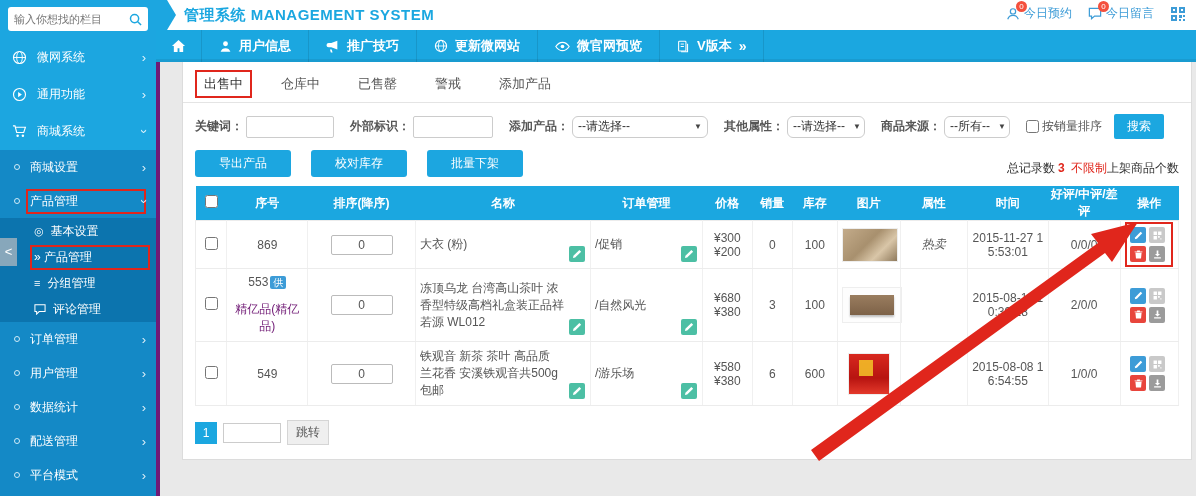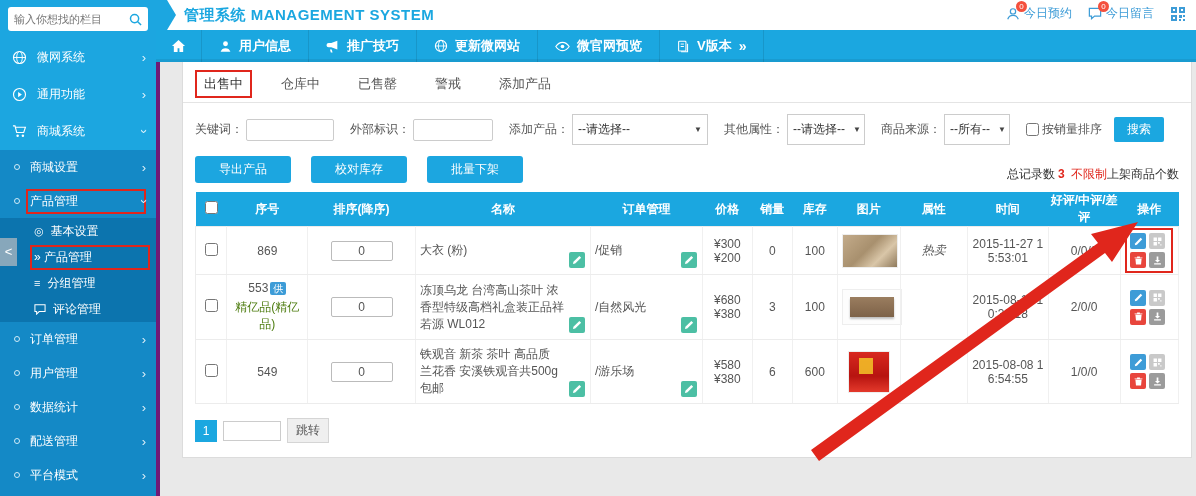--- a/index.html
+++ b/index.html
@@ -42,24 +42,24 @@
   .nav-home { padding:0 15px; }
 
   .content { flex:1; padding:0 4px 0 22px; background:#e9e9e9; border-left:4px solid #701a75; overflow:hidden; }
   .panel { background:#fff; border:1px solid #dcdcdc; border-top:none; min-height:345px; position:relative; }
 
   .tabs { display:flex; gap:24px; padding:10px 14px 6px 14px; border-bottom:1px solid #e4e4e4; font-size:13px; color:#555; }
   .tab { padding:3px 7px; cursor:pointer; }
   .tab.annot { outline:2px solid #e0261c; color:#333; }
 
   .filters { display:flex; align-items:center; padding:11px 12px 9px 12px; font-size:12px; color:#555; white-space:nowrap; }
-  .filters label { margin-right:3px; }
+  .filters label { margin-right:3px;font-weight:bold; }
   .f-input { width:88px; height:22px; border:1px solid #ccc; border-radius:2px; margin-right:16px; font-size:12px; padding:0 4px; }
   .f-input.narrow { width:80px; }
-  .fake-select { height:31px; border:1px solid #ccc; border-radius:0; display:inline-flex; align-items:center; padding:0 5px; margin-right:16px; color:#333; cursor:pointer; background:#fff; }
+  .fake-select { height:22px; border:1px solid #ccc; border-radius:6px; display:inline-flex; align-items:center; padding:0 5px; margin-right:16px; color:#333; cursor:pointer; background:#fff; }
   .fake-select .caret { margin-left:auto; font-size:8px; color:#444; padding-left:8px; }
   .fs-cat { width:136px; } .fs-attr { width:78px; } .fs-src { width:66px; }
   .sort-check { display:flex; align-items:center; gap:3px; margin-right:12px; }
   .btn-search { background:#1ba7e0; color:#fff; border:none; border-radius:2px; padding:4px 13px; font-size:12px; cursor:pointer; }
 
   .actions { display:flex; align-items:flex-end; padding:2px 12px 9px 12px; gap:20px; }
   .btn-action { background:#1ca6e0; color:#fff; border:none; border-radius:3px; padding:5px 24px; font-size:12px; cursor:pointer; }
   .summary { margin-left:auto; font-size:12px; color:#333; white-space:nowrap; overflow:hidden; }
   .summary .red { color:#e0261c; }
   .summary .cnt { color:#e0261c; font-weight:bold; padding:0 3px; }
@@ -68,21 +68,21 @@
   .grid thead th { background:#1ba7e0; color:#fff; height:23px; font-size:12px; font-weight:bold; text-align:center; padding:0 2px; }
   .grid tbody td { border:1px solid #ececec; border-left:none; border-right:1px solid #f0f0f0; text-align:center; color:#555; padding:6px 4px; vertical-align:middle; word-break:break-all; }
   .grid tbody tr td:first-child { border-left:1px solid #ececec; }
   .col-cb{width:3.5%} .col-id{width:9%} .col-sort{width:12%} .col-name{width:19.5%} .col-cat{width:12.5%}
   .col-price{width:5.5%} .col-sales{width:4.5%} .col-stock{width:5%} .col-img{width:7%} .col-attr{width:7.5%}
   .col-time{width:9%} .col-rev{width:8%} .col-ops{width:6.5%}
   .sort-input { width:62px; height:20px; border:1px solid #bbb; border-radius:2px; text-align:center; font-size:12px; color:#555; }
   .name-cell,.cat-cell { text-align:left !important; position:relative; padding-right:26px !important; }
   .edit-ic { position:absolute; right:5px; bottom:6px; width:16px; height:16px; background:#4cbfa4; border-radius:2px; display:flex; align-items:center; justify-content:center; cursor:pointer; }
   .sup-badge { background:#3d9cd7; color:#fff; font-size:10px; padding:1px 3px; border-radius:2px; margin-left:2px; }
-  .id-note { margin-top:3px; color:#4d7c0f; }
+  .id-note { margin-top:11px; color:#701a75; }
   .attr-val { font-style:italic; color:#888; }
   .time-cell { color:#666; }
   .rev-cell { color:#3d9cd7; }
   .pimg { margin:0 auto; border:1px solid #eee; }
   .img-coat { width:56px; height:34px; background:linear-gradient(135deg,#c3ab8a 0%,#a8906e 45%,#d9c6a8 70%,#8f7a5c 100%); }
   .img-box { width:60px; height:36px; background:#fdfdfd; display:flex; align-items:center; justify-content:center; }
   .img-box::before { content:""; width:44px; height:20px; background:linear-gradient(180deg,#9a7d5f,#7d6248); box-shadow:0 2px 2px rgba(0,0,0,.25); }
   .img-tin { width:42px; height:42px; background:linear-gradient(180deg,#d8281f 0%,#b71410 60%,#e4392b 100%); position:relative; }
   .img-tin::before { content:""; position:absolute; left:10px; top:6px; width:14px; height:16px; background:#f5c528; opacity:.85; }
   .ops { display:flex; flex-wrap:wrap; gap:3px; width:38px; margin:0 auto; }

